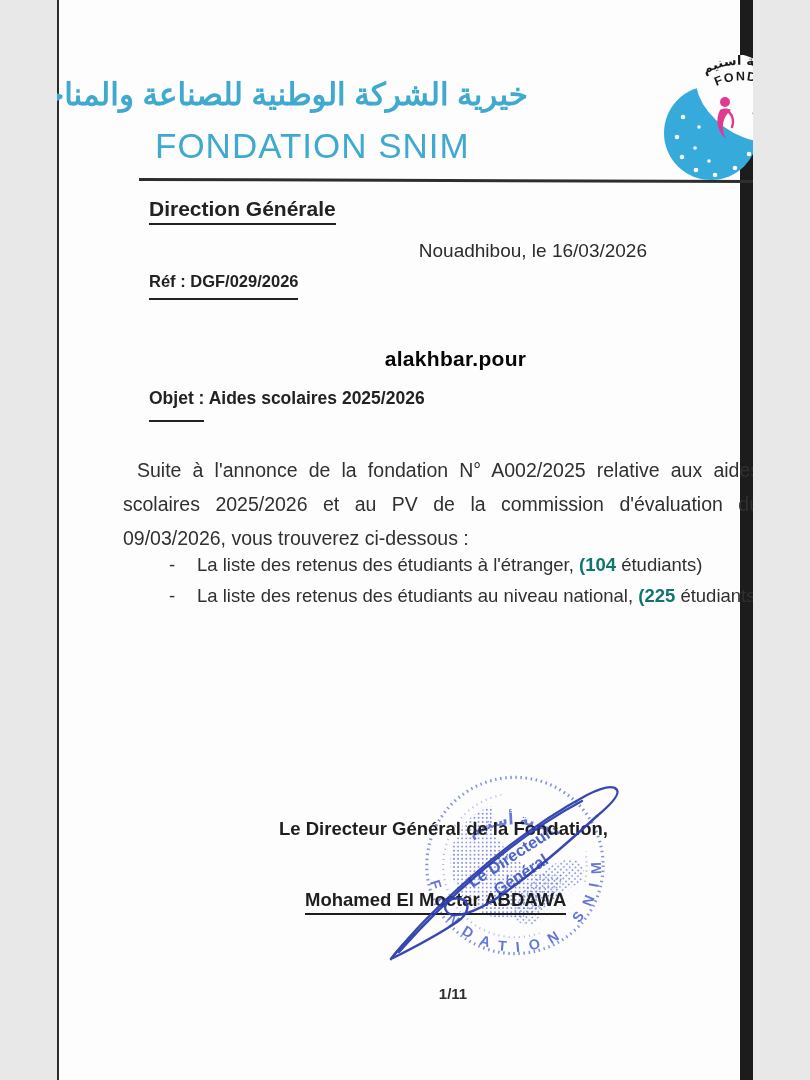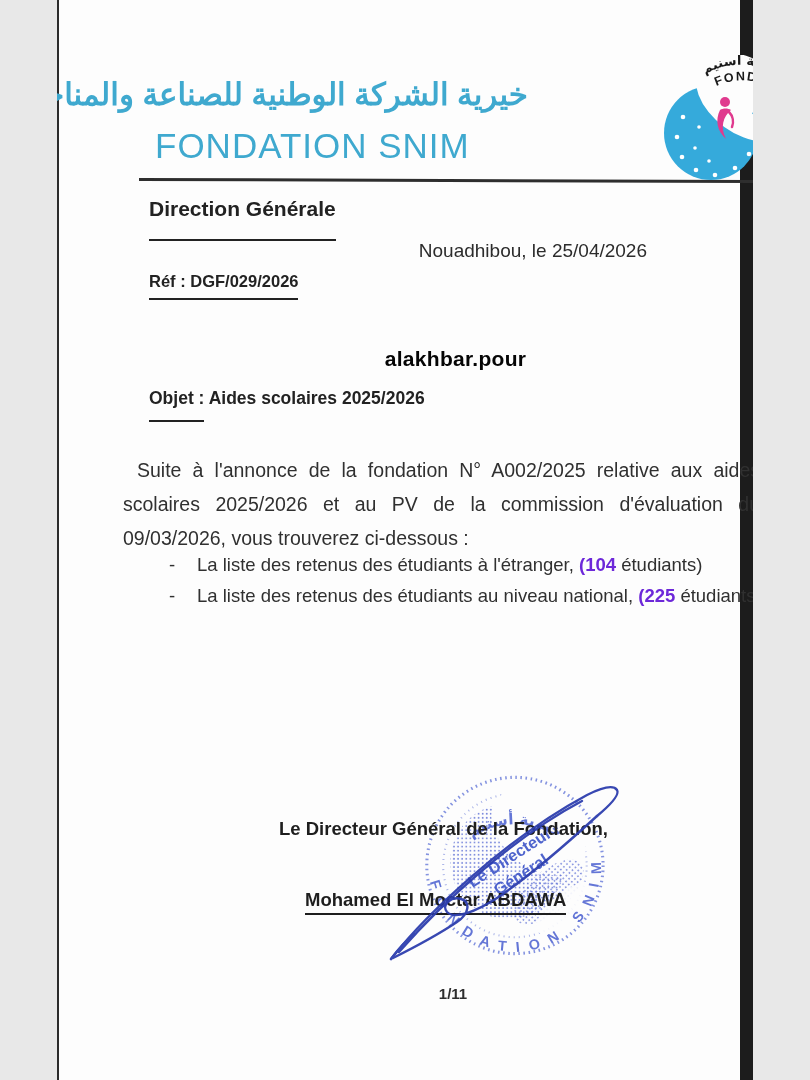--- a/index.html
+++ b/index.html
@@ -13,39 +13,39 @@
   .arabic-title{
     top:76px;right:225px;font-size:31px;font-weight:bold;color:#3fa9cf;
     direction:rtl;white-space:nowrap;z-index:3;letter-spacing:0px;
   }
   .org-name{
     top:126px;left:98px;font-size:35px;color:#3fa9cf;letter-spacing:1px;z-index:3;font-weight:500;
   }
   .logo-svg{top:55px;left:592px;z-index:2;}
   .rule{top:179px;left:82px;width:620px;height:3px;background:#2e2e2e;transform:rotate(0.2deg);z-index:1;}
   .dept{top:197px;left:92px;font-size:21px;font-weight:bold;z-index:3;
-    border-bottom:2.5px solid #222;padding-bottom:18px;}
+    border-bottom:2.5px solid #222;padding-bottom:2px;}
   .place-date{top:240px;right:106px;font-size:19px;color:#2c2c2c;z-index:3;}
   .ref{top:272px;left:92px;font-size:16.5px;font-weight:bold;z-index:3;
     border-bottom:2px solid #222;padding-bottom:7px;}
   .doc-title-wrap{top:304px;left:0;width:797px;text-align:center;z-index:3;}
   .doc-title{display:inline-block;font-size:25px;font-weight:bold;letter-spacing:1px;
     border-bottom:3px solid #222;padding-bottom:1px;}
   .watermark{top:347px;left:0;width:797px;text-align:center;font-size:21px;font-weight:bold;
     color:#050505;z-index:3;letter-spacing:0.3px;}
   .subject{top:388px;left:92px;font-size:17.5px;font-weight:bold;z-index:3;}
   .subject .lbl{border-bottom:2px solid #222;padding-bottom:12px;}
   .para{font-size:19.5px;line-height:34px;text-align:justify;color:#303030;z-index:3;}
   .p1{top:453px;left:66px;width:637px;text-indent:14px;}
   .list{top:549px;left:112px;width:596px;z-index:3;}
   .li{display:flex;font-size:18.5px;line-height:31px;color:#303030;}
   .li .dash{width:28px;flex:0 0 28px;}
   .li .li-text{flex:1;text-align:justify;}
   .p2{top:663px;left:66px;width:638px;line-height:35px;}
-  .b{font-weight:bold;color:#6d28d9;}
+  .b{font-weight:bold;color:#0f766e;}
   .sig-title{top:818px;left:222px;font-size:18.5px;font-weight:bold;color:#1e1e1e;z-index:3;}
   .sig-name{top:889px;left:248px;font-size:18.5px;font-weight:bold;color:#1e1e1e;z-index:3;
     border-bottom:2.5px solid #1e1e1e;padding-bottom:2px;}
   .stamp-svg{top:763px;left:348px;z-index:2;}
   .ink-svg{top:768px;left:290px;z-index:4;pointer-events:none;}
   .page-num{top:985px;left:356px;width:80px;text-align:center;font-size:15px;font-weight:bold;
     color:#2e2e2e;z-index:3;}
 </style>
 </head>
 <body>
@@ -87,21 +87,21 @@
       <textPath href="#logoArabicArc" startOffset="18%">خيرية أسنيم</textPath>
     </text>
     <text font-size="12.5" font-weight="bold" fill="#1a1a1a" letter-spacing="1.5" font-family="Liberation Sans, sans-serif">
       <textPath href="#logoRingArc" startOffset="4%">FONDATION SNIM</textPath>
     </text>
   </svg>
 
   <div class="abs rule"></div>
 
   <div class="abs dept">Direction Générale</div>
-  <div class="abs place-date">Nouadhibou, le 25/04/2026</div>
+  <div class="abs place-date">Nouadhibou, le 16/03/2026</div>
   <div class="abs ref">Réf : DGF/029/2026</div>
 
 
   <div class="abs watermark">alakhbar.pour</div>
 
   <div class="abs subject">
     <span class="lbl">Objet :</span><span> Aides scolaires 2025/2026</span>
   </div>
 
   <div class="abs para p1">Suite à l'annonce de la fondation N° A002/2025 relative aux aides scolaires 2025/2026 et au PV de la commission d'évaluation du 09/03/2026, vous trouverez ci-dessous :</div>

